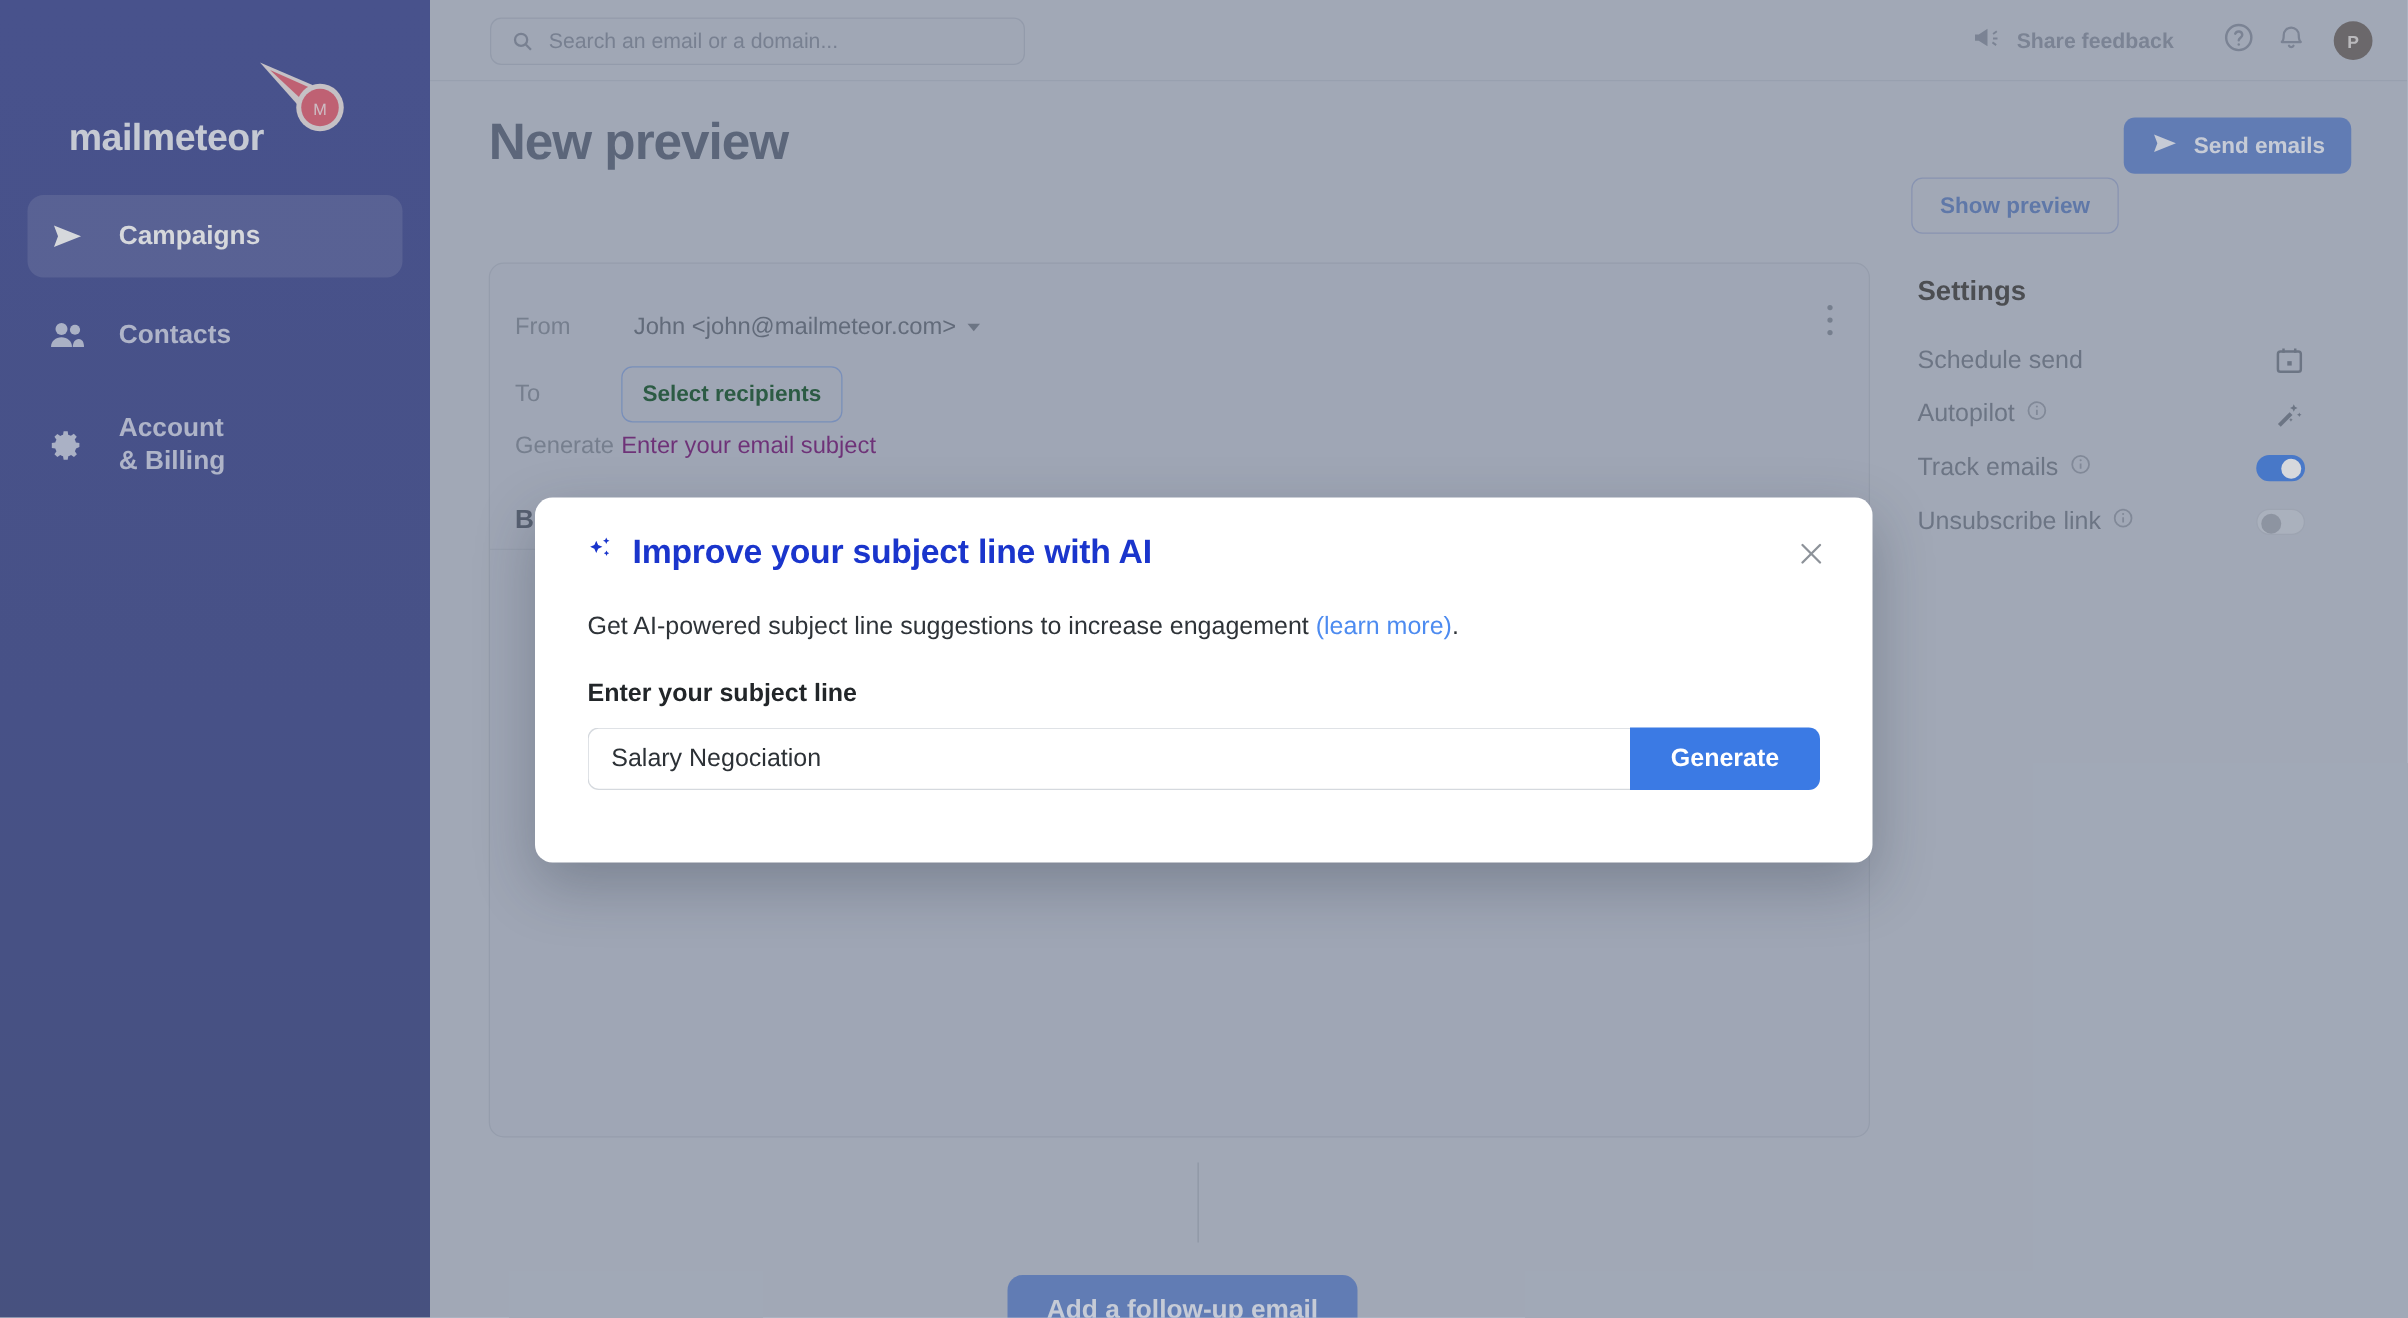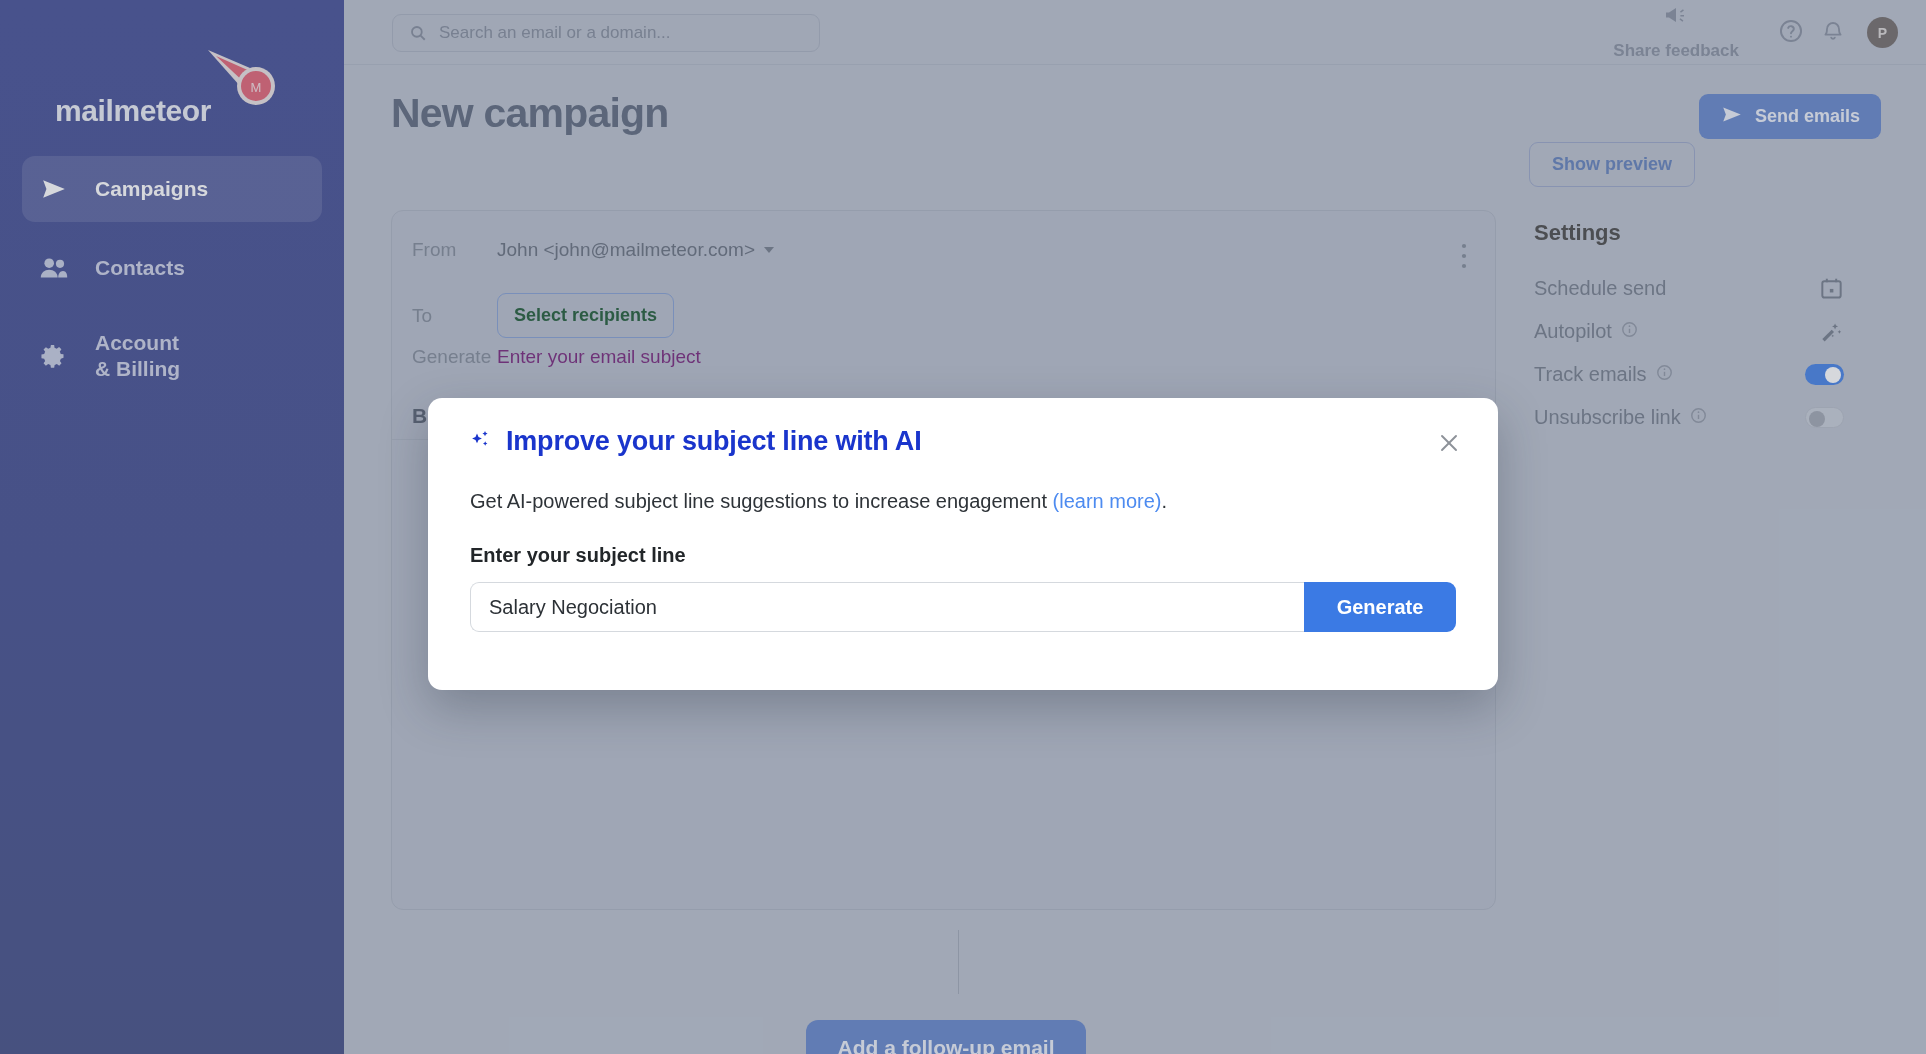--- a/index.html
+++ b/index.html
@@ -74,21 +74,21 @@
   .search-box .s-ico { margin-right: 12px; display:flex; }
   .search-box .s-ph { color: #7d8697; font-size: 17px; }
 
   .top-right {
     position: absolute; right: 28px; top: 0; height: 65px;
     display: flex; align-items: center; gap: 0;
   }
   .feedback {
     display: flex; align-items: center; gap: 11px;
     color: #818a9b; font-size: 17px; font-weight: 600;
-    margin-right: 30px; cursor: pointer; flex-direction: column;
+    margin-right: 30px; cursor: pointer;
   }
   .icon-btn {
     width: 40px; height: 40px; display: flex;
     align-items: center; justify-content: center;
     cursor: pointer; margin-left: 2px;
   }
   .avatar {
     width: 31px; height: 31px; border-radius: 50%;
     background: #6b6463; color: #d8d4d3;
     display: flex; align-items: center; justify-content: center;
@@ -126,21 +126,21 @@
   
   .card {
     position: absolute; left: 391px; top: 210px;
     width: 1105px; height: 700px;
     background: #b3bac9;
     border: 1px solid #a6aebd;
     border-radius: 12px;
   }
   .field-row { position: absolute; left: 0; width: 100%; display: flex; align-items: center; }
   .f-label { width: 105px; padding-left: 20px; color: #7b8494; font-size: 19px; }
-  .f-from { top: 28px; }
+  .f-from { top: 40px; gap: 10px; }
   .f-to   { top: 82px; }
   .f-sub  { top: 135px; }
   .from-value { color: #5f6878; font-size: 19px; display: flex; align-items: center; gap: 9px; cursor: pointer; }
   .caret {
     width: 0; height: 0; border-left: 5px solid transparent;
     border-right: 5px solid transparent; border-top: 6px solid #6d7685;
   }
   .btn-recipients {
     border: 1.5px solid #7e9ad0; border-radius: 9px;
     background: transparent; color: #14532d;
@@ -344,21 +344,21 @@
         </span>
       </div>
 
       <div class="avatar">
         <span>P</span>
       </div>
     </div>
   </div>
 
   <div class="page-head">
-    <div class="page-title">New campaign</div>
+    <div class="page-title">New preview</div>
     <button class="btn-preview">
       <span>Show preview</span>
     </button>
     <button class="btn-send">
       <span>
         <svg width="24" height="21" viewBox="0 0 24 24" fill="#e9edf7">
           <path d="M2 4 L22 12 L2 20 L5 12 Z"></path>
         </svg>
       </span>
       <span>Send emails</span>

